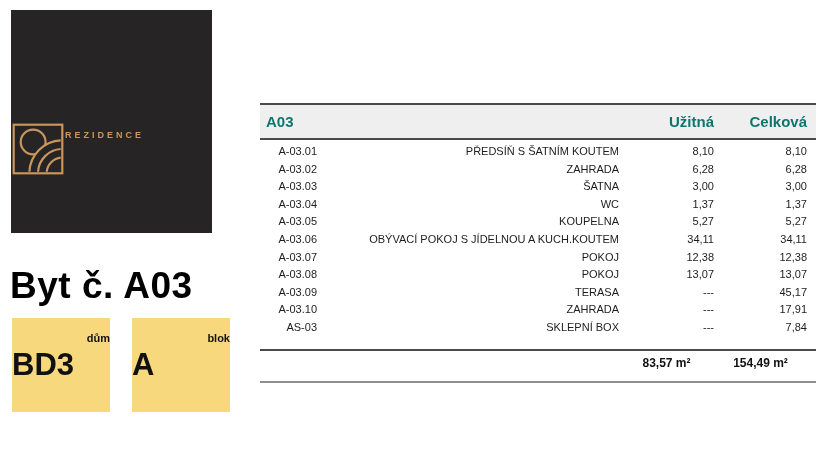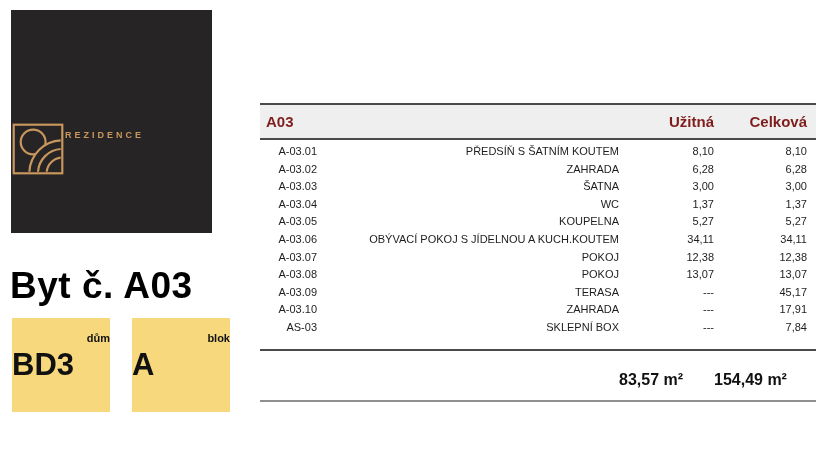--- a/index.html
+++ b/index.html
@@ -34,34 +34,34 @@
   
   .sheet{position:absolute;left:260px;top:103px;width:556px;}
   table{width:100%;border-collapse:collapse;table-layout:fixed;}
   col.c-code{width:57px;}
   col.c-uzitna{width:95px;}
   col.c-celkova{width:102px;}
   thead tr{
     background:#efefef;
     border-top:2px solid #4a4a4a;border-bottom:2px solid #4a4a4a;
   }
-  thead th{font-size:15px;font-weight:bold;padding:8px 0;color:#7f1d1d;margin-top:20px;}
+  thead th{font-size:15px;font-weight:bold;padding:8px 0;color:#0f766e;margin-top:20px;}
   th.t-title{text-align:left;padding-left:6px;}
   th.num{text-align:right;}
   th.pad-r, td.pad-r{padding-right:9px;}
   tbody td{font-size:11px;padding:2.8px 0;color:#1d1d1d;}
   tbody td.cell-code{text-align:right;}
   tbody td.cell-name{text-align:right;padding-left:26px;}
   tbody td.num{text-align:right;}
   tbody tr:first-child td{padding-top:5px;}
   tbody tr:last-child td{padding-bottom:16px;}
   tbody{border-bottom:2px solid #4a4a4a;}
   tfoot td{
-    font-size:16px;font-weight:bold;text-align:left;
-    padding:20px 0 11px 0;color:#111;
+    font-size:12px;font-weight:bold;text-align:center;
+    padding:5px 0 11px 0;color:#111;
   }
   tfoot tr{border-bottom:2px solid #8f8f8f;}
 </style>
 </head>
 <body>
 
 <div class="logo-card">
   <svg class="emblem" viewBox="0 0 100 100" width="54" height="54" aria-hidden="true">
     <defs>
         <clipPath id="emc">

